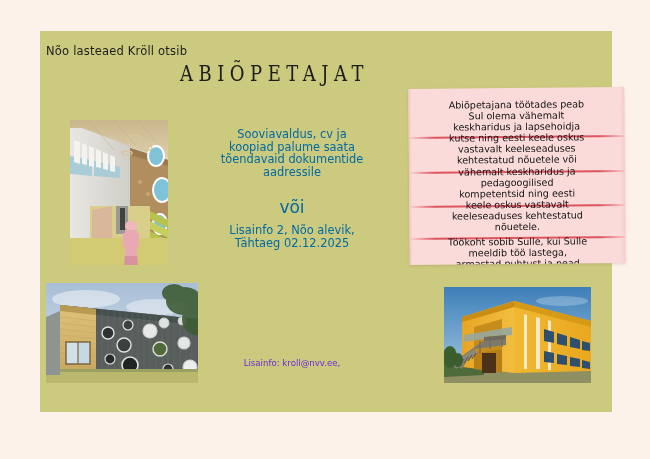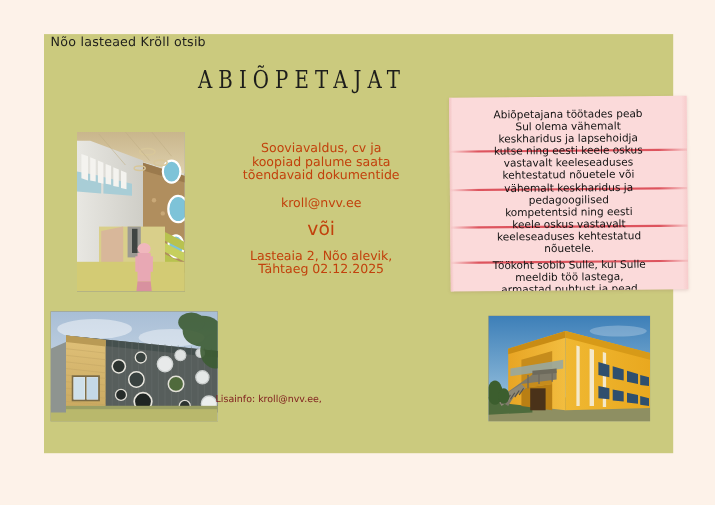--- a/index.html
+++ b/index.html
@@ -30,21 +30,21 @@
     top: 31px;
     width: 572px;
     height: 381px;
     background: #cbca7e;
   }
 
   
   .headline-small {
     position: absolute;
     left: 46px;
-    top: 31px;
+    top: 44px;
     font-size: 11.5px;
     letter-spacing: 0.2px;
     color: #1d1d1b;
     font-family: "DejaVu Sans", sans-serif;
     white-space: nowrap;
   }
   .headline-big {
     position: absolute;
     left: 180px;
     top: 60px;
@@ -58,40 +58,41 @@
     transform-origin: left top;
   }
 
   
   .center-col {
     position: absolute;
     left: 196px;
     top: 128px;
     width: 192px;
     text-align: center;
-    color: #c2410c;
+    color: #0369a1;
     font-family: "DejaVu Sans", sans-serif;
   }
   .center-col .ln {
     font-size: 11.4px;
     line-height: 12.6px;
     white-space: nowrap;
   }
   .gap-sm { height: 11px; }
   .gap-md { height: 10px; }
   .email-line { font-size: 11.4px; line-height: 14px; }
   .voi-line { font-size: 17px; line-height: 14px; }
 
   
   .footer-contact {
     position: absolute;
     left: 196px;
     top: 358px;
     width: 192px;
-    color: #7f1d1d;
+    text-align: center;
+    color: #6d28d9;
     font-family: "DejaVu Sans", sans-serif;
   }
   .footer-contact .ln {
     font-size: 8.6px;
     line-height: 11.5px;
     white-space: nowrap;
   }
 
   
   .sticky-note {
@@ -338,26 +339,26 @@
       <div class="ln">meeldib töö lastega,</div>
       <div class="ln">armastad puhtust ja pead</div>
 
     </div>
   </div>
 
   <div class="center-col">
     <div class="ln">Sooviavaldus, cv ja</div>
     <div class="ln">koopiad  palume saata</div>
     <div class="ln">tõendavaid dokumentide</div>
+    <div class="ln">aadressile</div>
     <div class="gap-sm"></div>
-    <div class="email-line">kroll@nvv.ee</div>
     <div class="gap-sm"></div>
     <div class="voi-line">või</div>
     <div class="gap-md"></div>
-    <div class="ln">Lasteaia 2, Nõo alevik,</div>
+    <div class="ln">Lisainfo 2, Nõo alevik,</div>
     <div class="ln">Tähtaeg 02.12.2025</div>
   </div>
 
   <div class="photo" id="photo-yellow">
     <svg class="ph-svg" viewBox="0 0 147 96" preserveAspectRatio="none">
       <defs>
         <linearGradient id="sky2" x1="0" y1="0" x2="0" y2="1">
           <stop offset="0" stop-color="#3d7fb8"></stop>
             <stop offset="1" stop-color="#a8cde4"></stop>
         </linearGradient>

